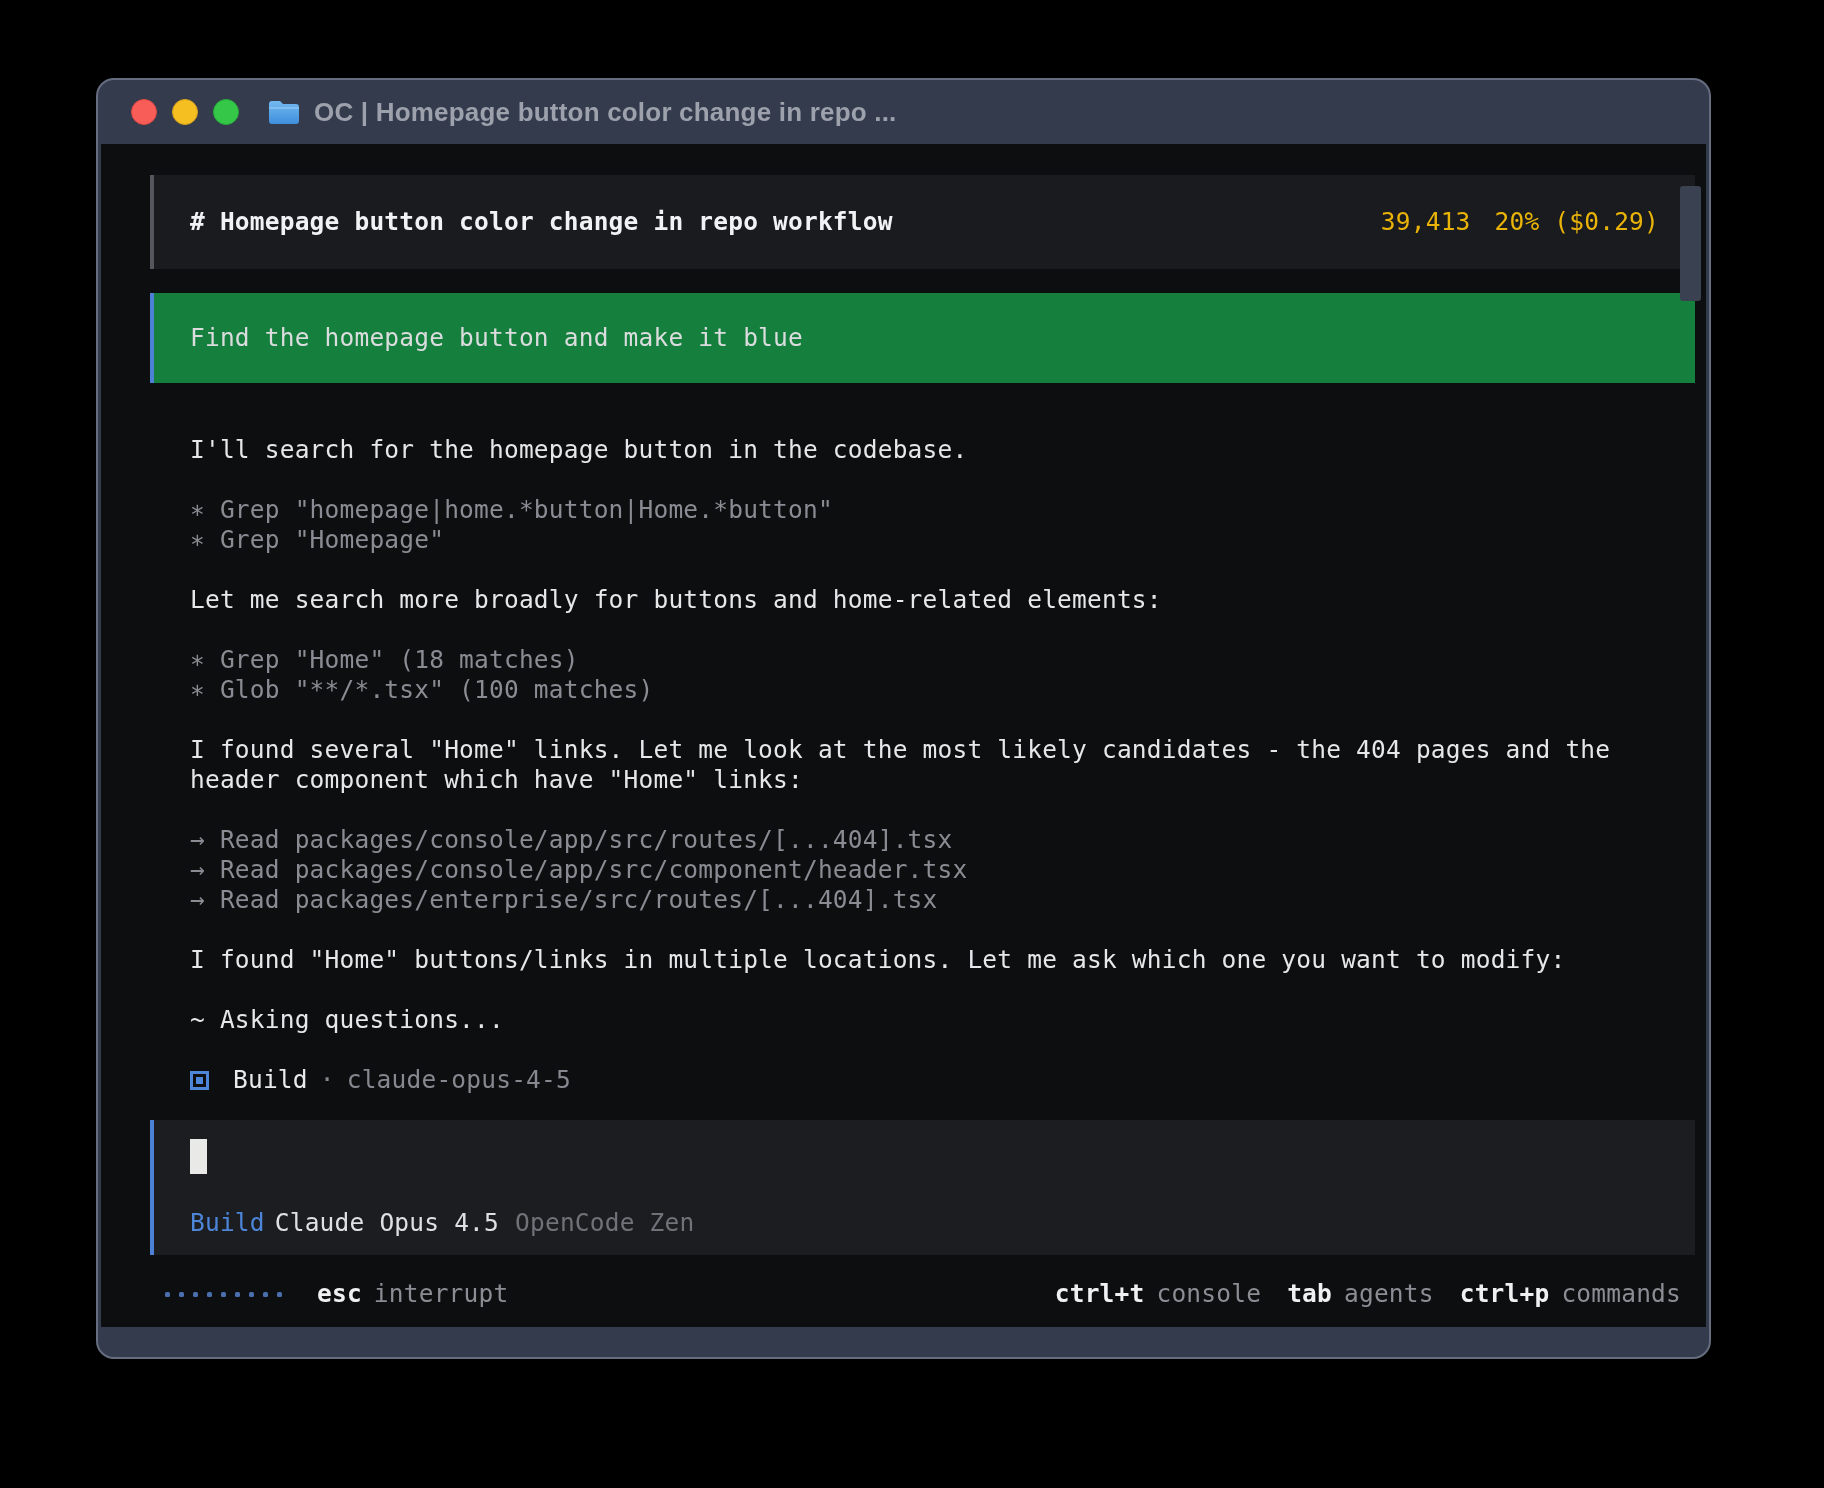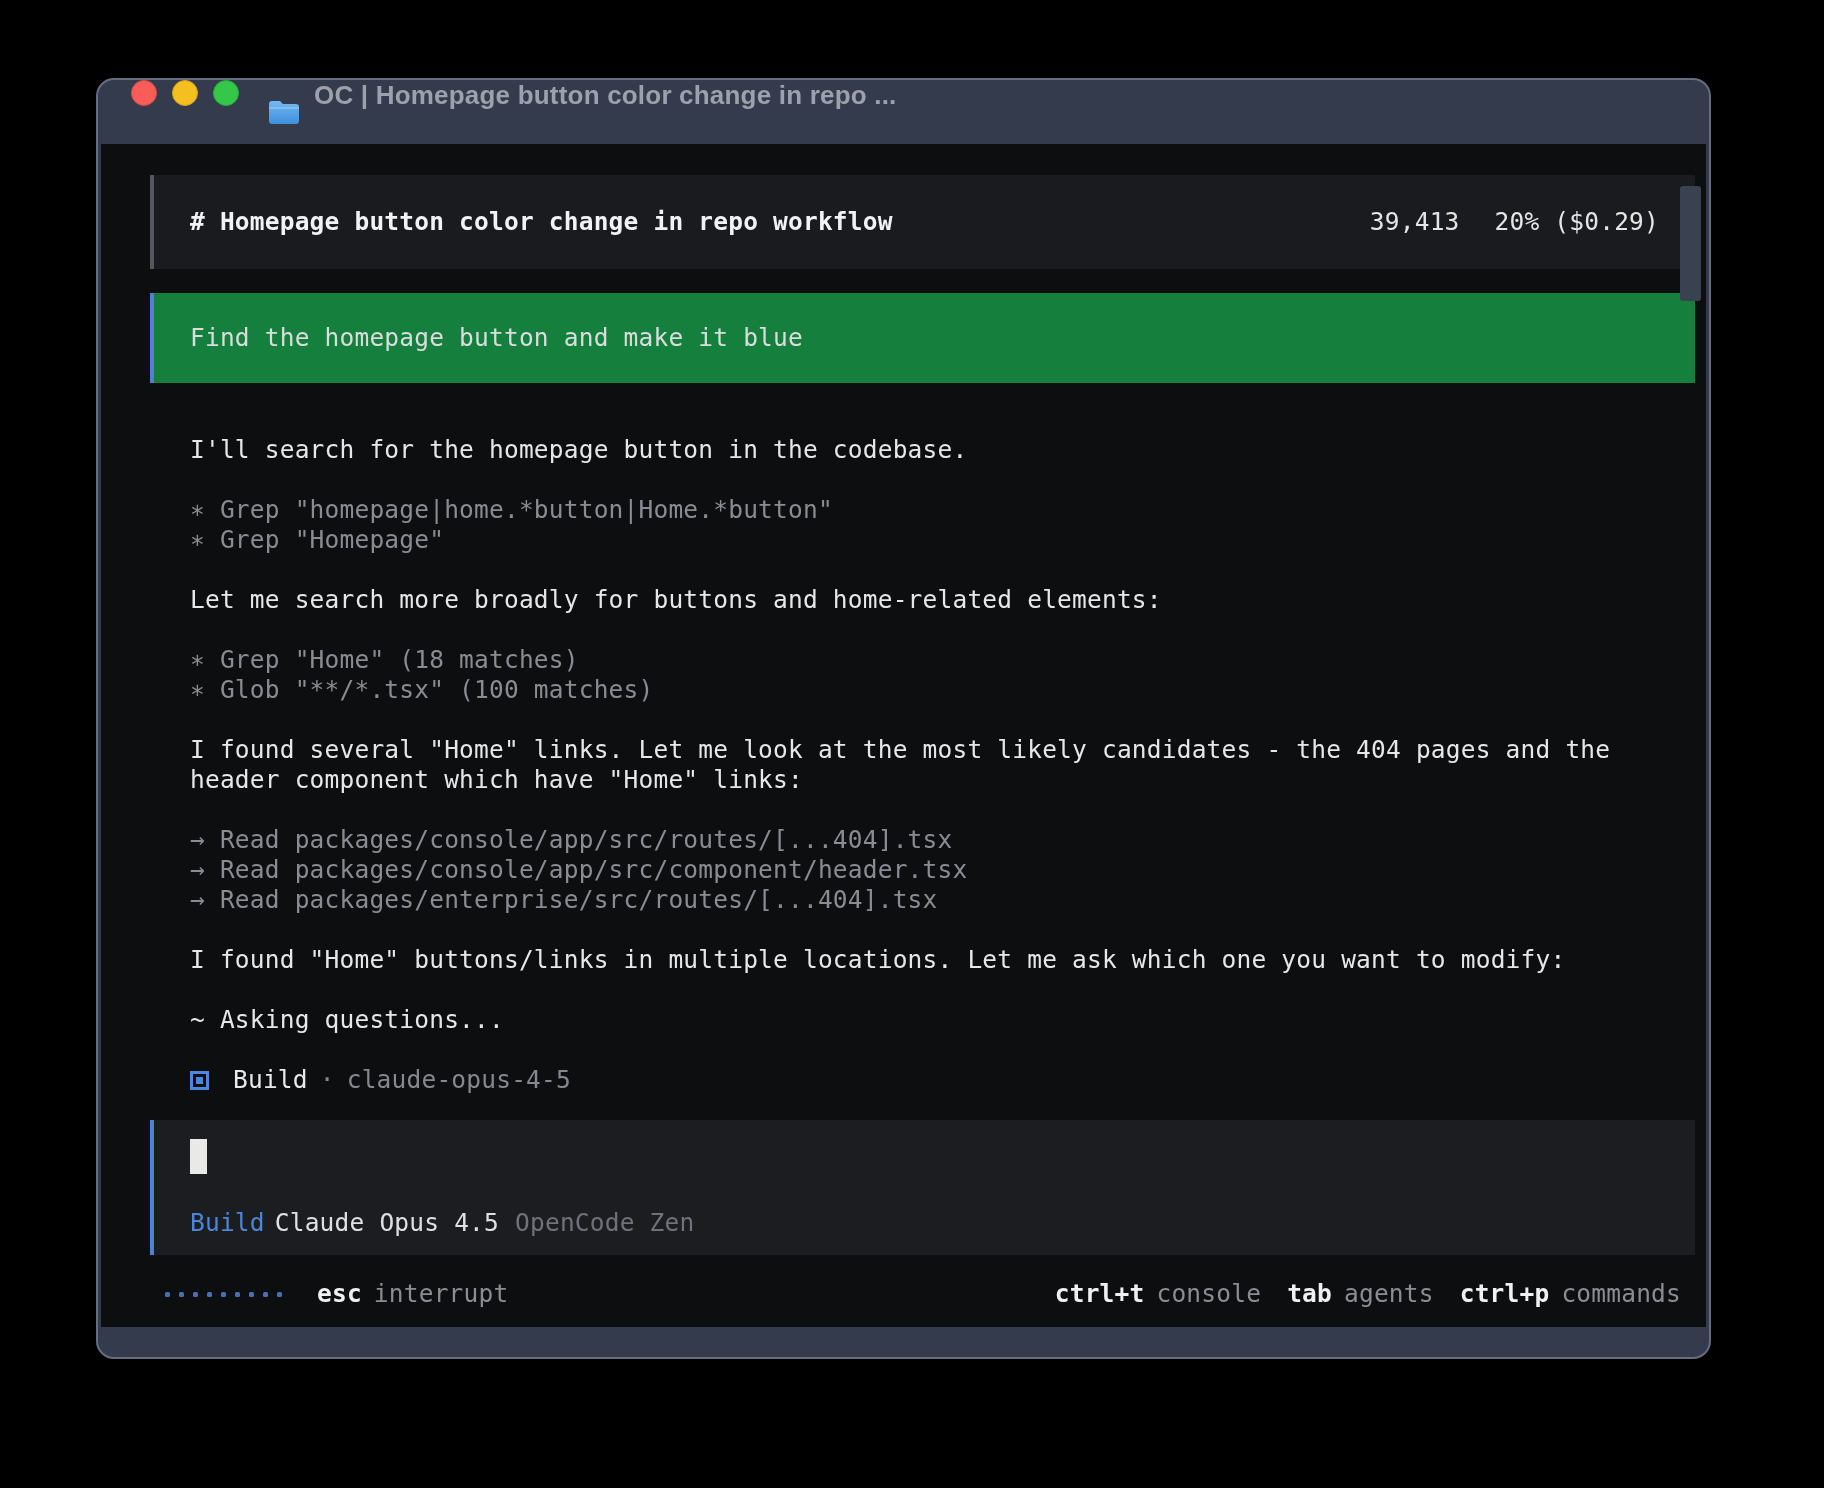--- a/index.html
+++ b/index.html
@@ -6,21 +6,21 @@
   html,body { width:1824px; height:1488px; background:#000; overflow:hidden; }
   body { position:relative; font-family:"DejaVu Sans Mono", monospace; }
 
   
   .window {
     position:absolute; left:96px; top:78px; width:1615px; height:1281px;
     background:#343B4D; border:2px solid #666D80; border-radius:18px;
     overflow:hidden;
   }
   .titlebar {
-    height:64px; display:flex; padding-left:33px;
+    height:64px; display:flex; align-items:center; padding-left:33px;
     font-family:"Liberation Sans", sans-serif;
   }
   .lights { display:flex; gap:15px; }
   .light { width:26px; height:26px; border-radius:50%; }
   .light.red    { background:#F85E57; border:1px solid #DE4A44; }
   .light.yellow { background:#F5BE21; border:1px solid #D9A31B; }
   .light.green  { background:#34C748; border:1px solid #28AD3A; }
   .folder { margin-left:28px; display:flex; align-items:center; }
   .titletext {
     margin-left:13px; font-size:26px; font-weight:bold; color:#9CA1AC;
@@ -39,21 +39,21 @@
   }
   .col { padding:0 8px 0 49px; }
 
   .panel {
     width:1545px; background:#1A1B1E; display:flex; align-items:center;
     padding:0 36px;
   }
   .panel.hdr  { margin-top:31px; height:94px; border-left:4px solid #54575E; justify-content:space-between; }
   .panel.user { margin-top:24px; height:90px; border-left:4px solid #4C81D6; background:#15803d; }
   .hdr-title { font-weight:bold; color:#F1F2F3; white-space:nowrap; }
-  .hdr-stats { color:#e5e5e5; white-space:nowrap; display:flex; gap:35px; }
+  .hdr-stats { color:#eab308; white-space:nowrap; display:flex; gap:24px; }
   .user-text { color:#DBDCDE; white-space:nowrap; }
 
   .block { padding-left:40px; margin-top:30px; white-space:nowrap; }
   .block.first { margin-top:52px; }
   .block.text .line { color:#E6E7E9; }
   .block.tool .line { color:#898C92; }
 
   .taskline { display:flex; align-items:center; }
   .task-icon {
     position:relative; width:19px; height:19px; border:3px solid #4E86D9;

